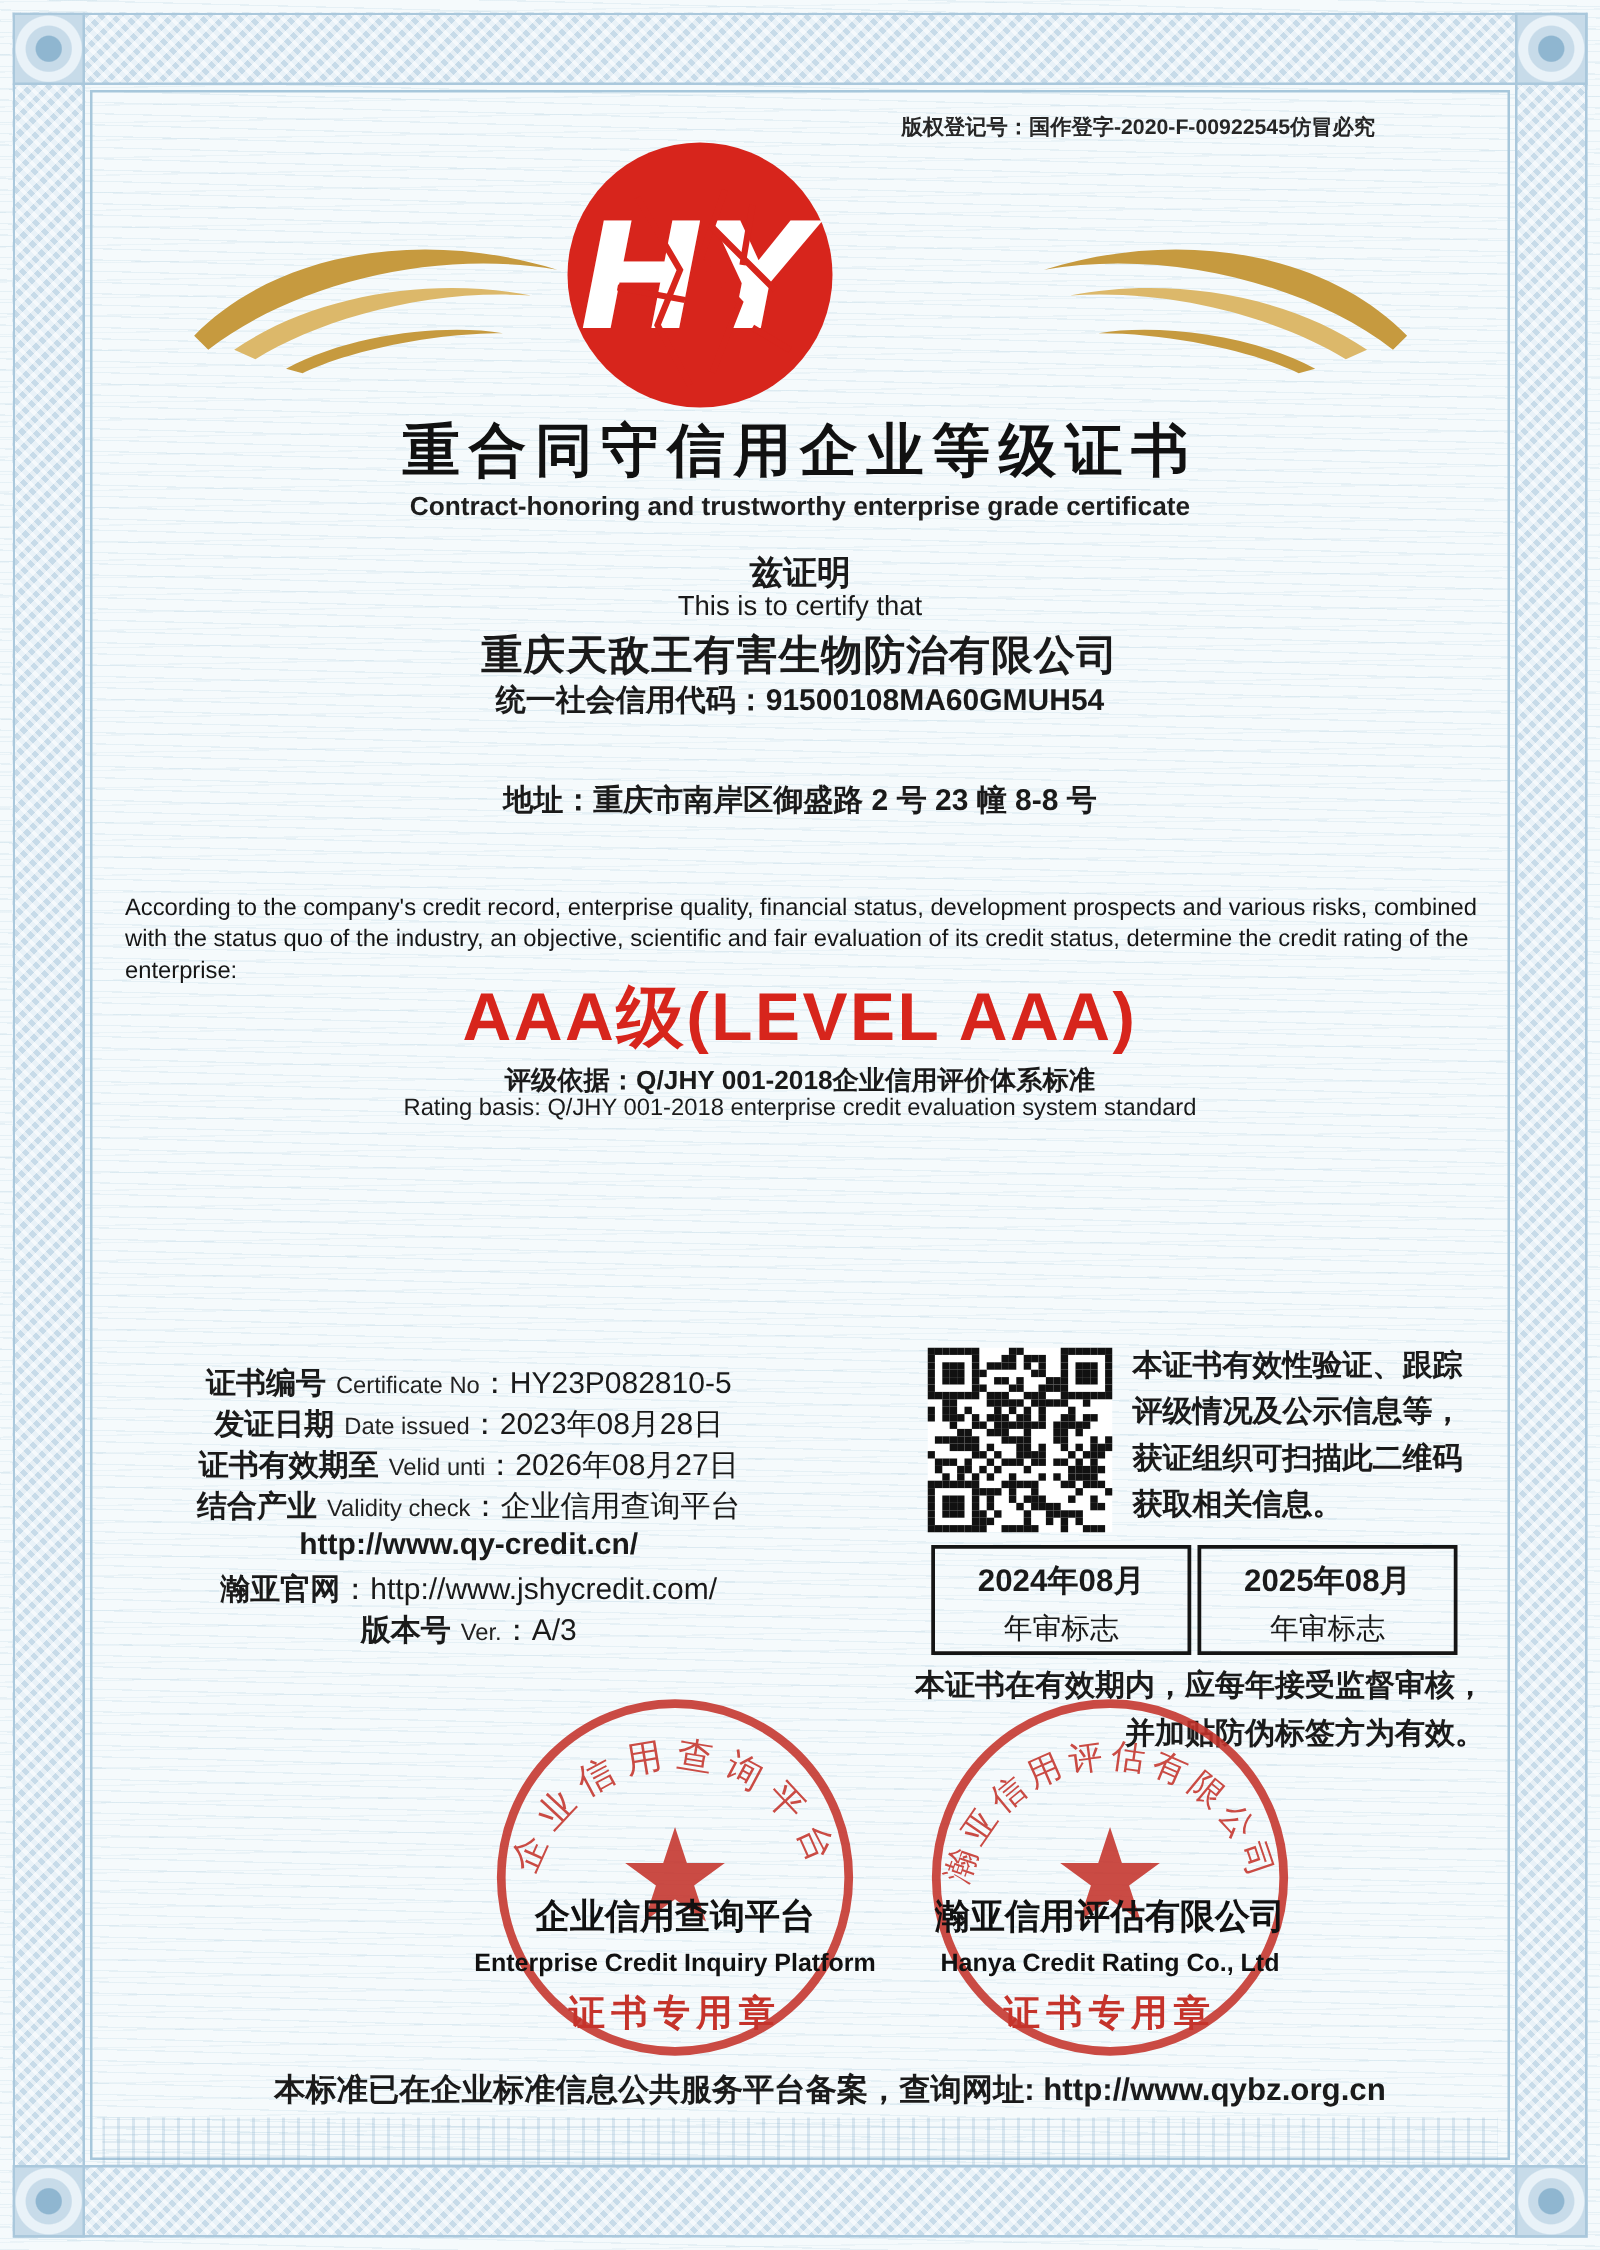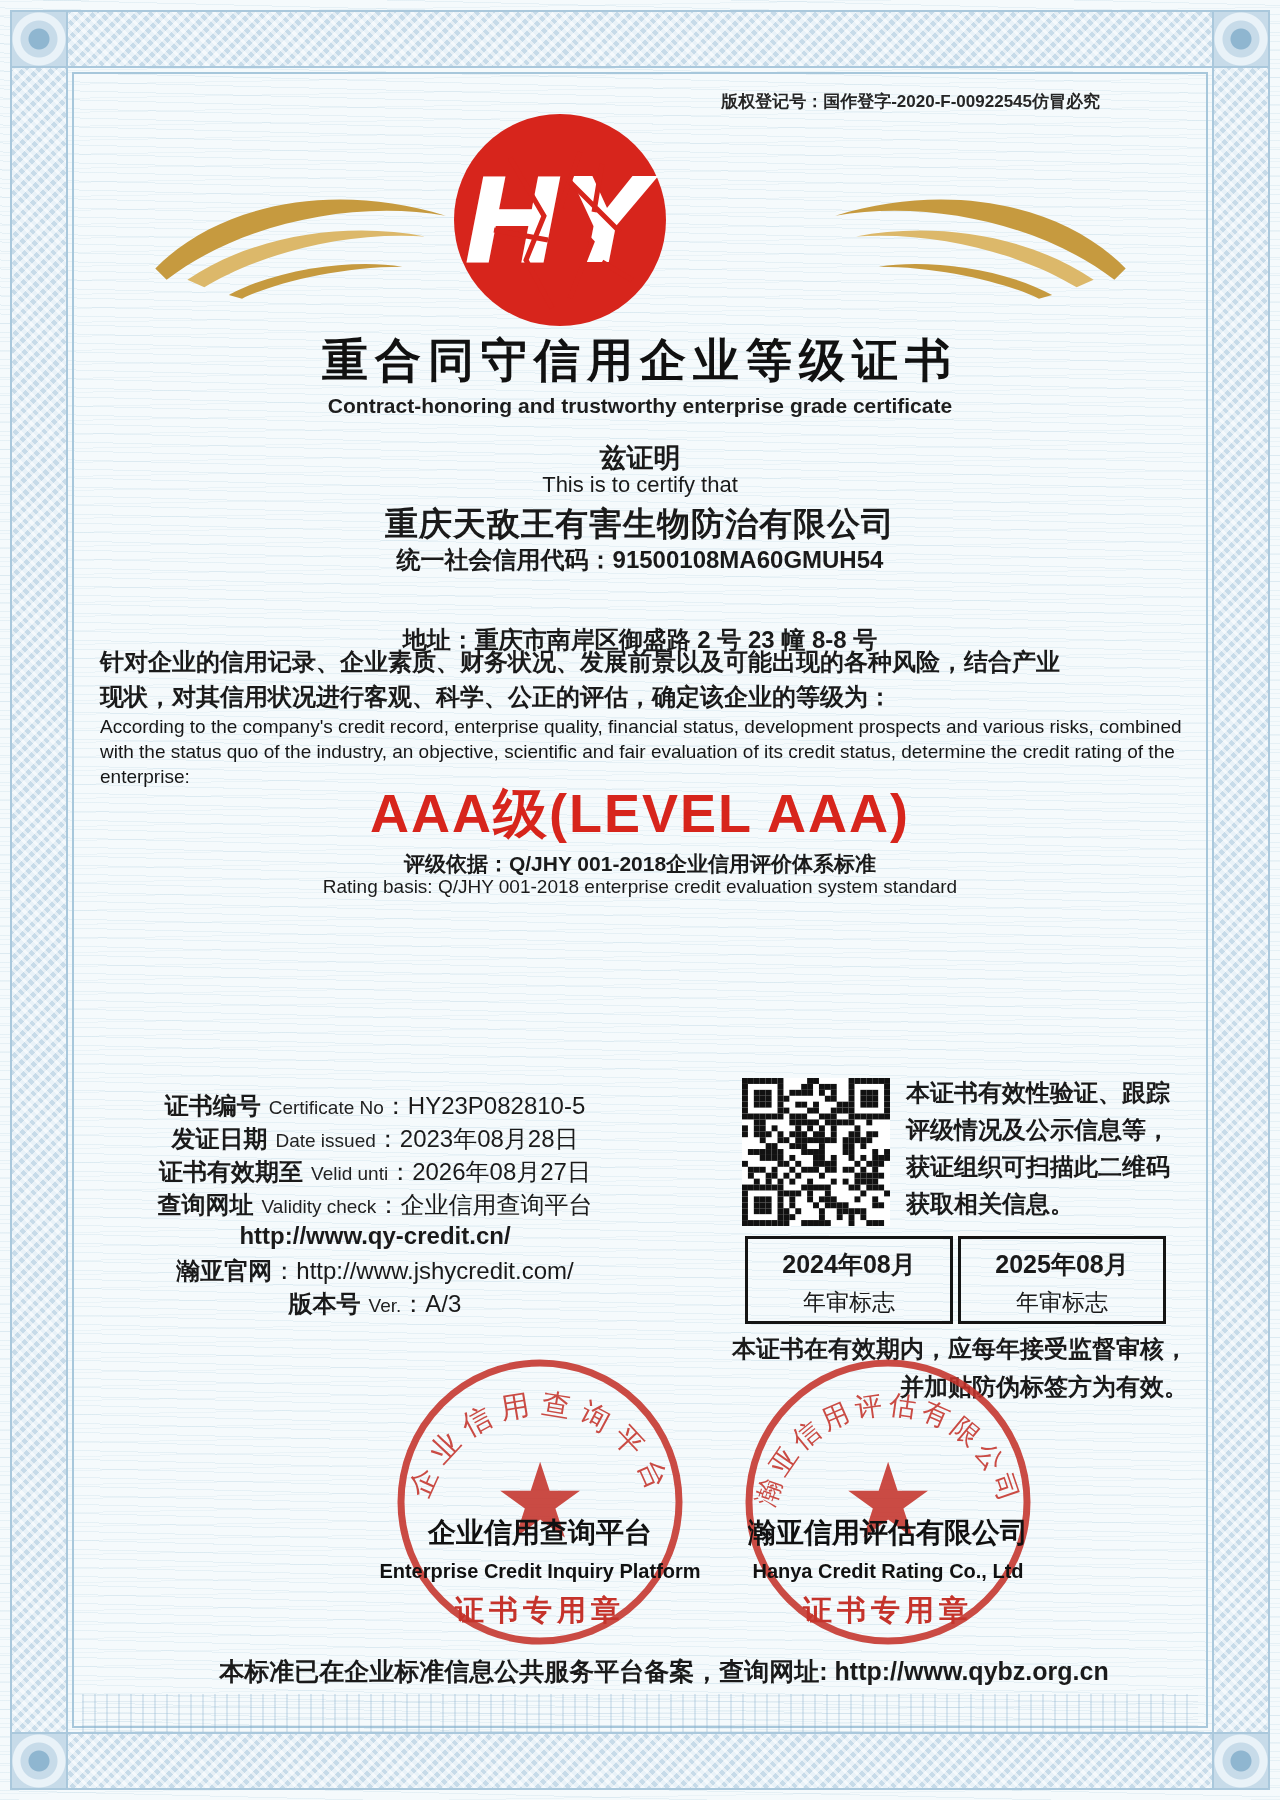--- a/index.html
+++ b/index.html
@@ -122,24 +122,20 @@
 
   <div class="title-cn">重合同守信用企业等级证书</div>
   <div class="title-en">Contract-honoring and trustworthy enterprise grade certificate</div>
 
   <div class="certify-cn">兹证明</div>
   <div class="certify-en">This is to certify that</div>
   <div class="company">重庆天敌王有害生物防治有限公司</div>
   <div class="code-line">统一社会信用代码：91500108MA60GMUH54</div>
   <div class="addr-line">地址：重庆市南岸区御盛路 2 号 23 幢 8-8 号</div>
 
-  <div class="intro-cn">
-    <div>针对企业的信用记录、企业素质、财务状况、发展前景以及可能出现的各种风险，结合产业</div>
-    <div>现状，对其信用状况进行客观、科学、公正的评估，确定该企业的等级为：</div>
-  </div>
   <div class="intro-en">According to the company's credit record, enterprise quality, financial status, development prospects and various risks, combined with the status quo of the industry, an objective, scientific and fair evaluation of its credit status, determine the credit rating of the enterprise:</div>
   <div class="level" style="color:#d7251c">AAA级(LEVEL AAA)</div>
   <div class="basis-cn">评级依据：Q/JHY 001-2018企业信用评价体系标准</div>
   <div class="basis-en">Rating basis: Q/JHY 001-2018 enterprise credit evaluation system standard</div>
 
   <div class="fields">
     <div class="f-line">
       <span class="f-cn">证书编号</span>
       <span class="f-en">Certificate No</span>
       <span class="f-val">：HY23P082810-5</span>
@@ -148,21 +144,21 @@
       <span class="f-cn">发证日期</span>
       <span class="f-en">Date issued</span>
       <span class="f-val">：2023年08月28日</span>
     </div>
     <div class="f-line">
       <span class="f-cn">证书有效期至</span>
       <span class="f-en">Velid unti</span>
       <span class="f-val">：2026年08月27日</span>
     </div>
     <div class="f-line">
-      <span class="f-cn">查询网址</span>
+      <span class="f-cn">结合产业</span>
       <span class="f-en">Validity check</span>
       <span class="f-val">：企业信用查询平台</span>
     </div>
     <div class="f-line">
       <span class="f-cn">http://www.qy-credit.cn/</span>
     </div>
     <div class="f-line">
       <span class="f-cn">瀚亚官网</span>
       <span class="f-val">：http://www.jshycredit.com/</span>
     </div>

